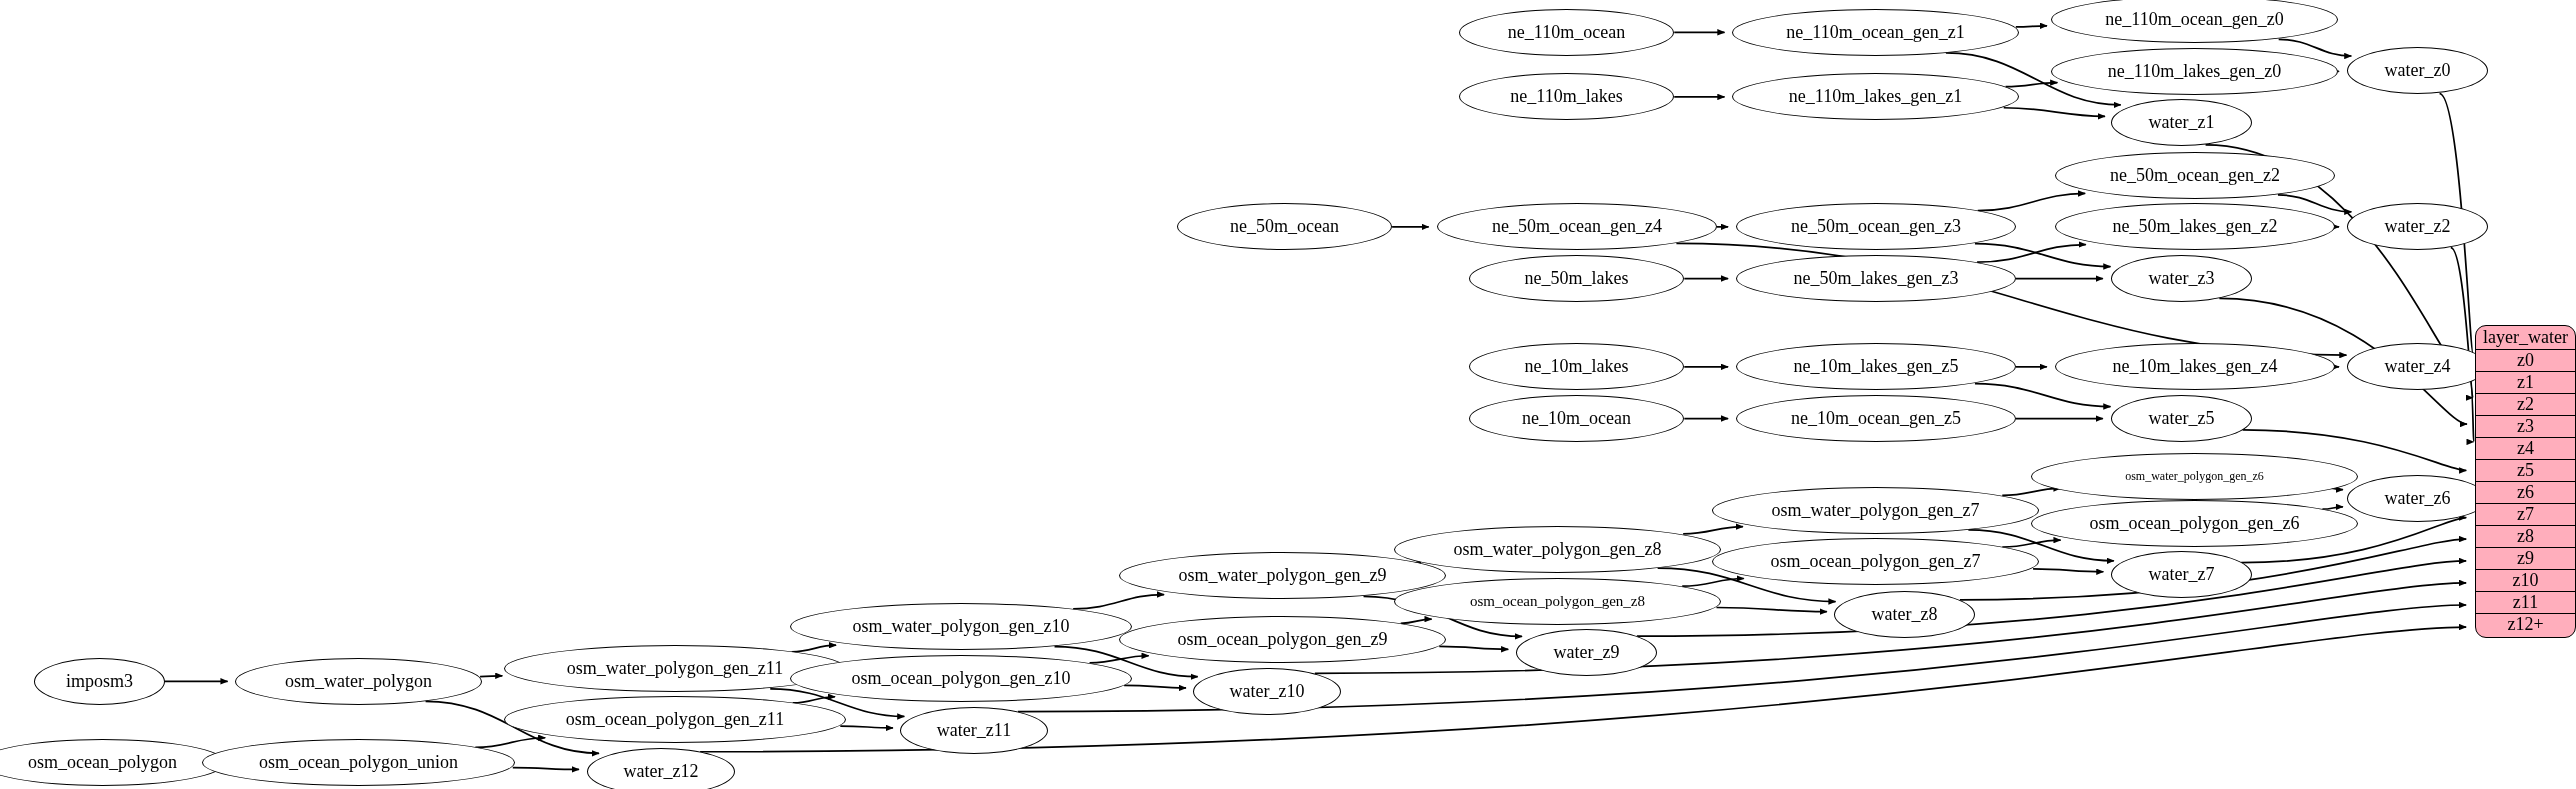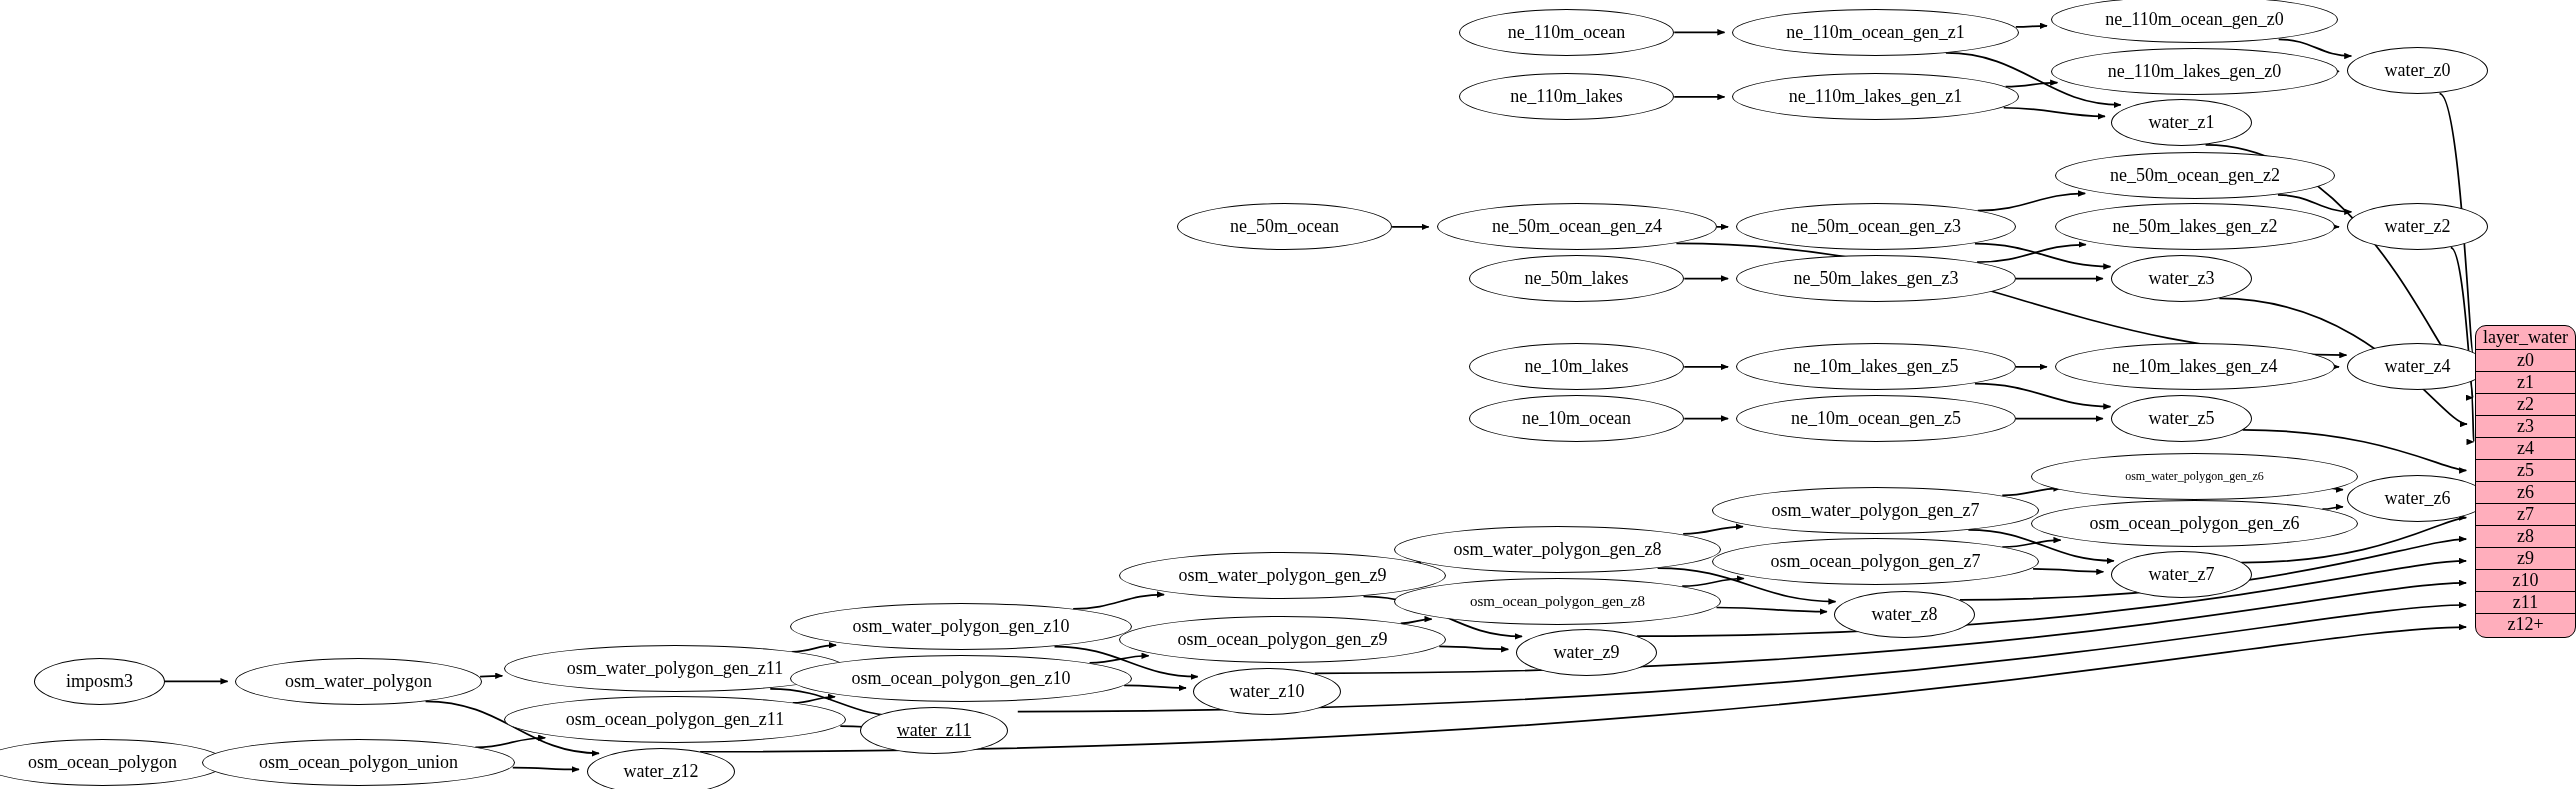--- a/index.html
+++ b/index.html
@@ -220,21 +220,21 @@
       </div>
       <div class="node" style="left: 235px; top: 658px; width: 247px; height: 47px; font-size: 18px; justify-content: center;">
         <span>osm_water_polygon</span>
       </div>
       <div class="node" style="left: 34px; top: 658px; width: 131px; height: 47px; font-size: 18px;">
         <span>imposm3</span>
       </div>
       <div class="node" style="left: 504px; top: 696px; width: 342px; height: 47px; font-size: 18px;">
         <span>osm_ocean_polygon_gen_z11</span>
       </div>
-      <div class="node" style="left: 860px; top: 707px; width: 148px; height: 47px; font-size: 18px; text-decoration: underline;">
+      <div class="node" style="left: 900px; top: 707px; width: 148px; height: 47px; font-size: 18px;">
         <span>water_z11</span>
       </div>
       <div class="node" style="left: -21px; top: 739px; width: 247px; height: 47px; font-size: 18px;">
         <span>osm_ocean_polygon</span>
       </div>
       <div class="node" style="left: 202px; top: 739px; width: 313px; height: 47px; font-size: 18px;">
         <span>osm_ocean_polygon_union</span>
       </div>
       <div class="node" style="left: 587px; top: 748px; width: 148px; height: 47px; font-size: 18px;">
         <span>water_z12</span>

